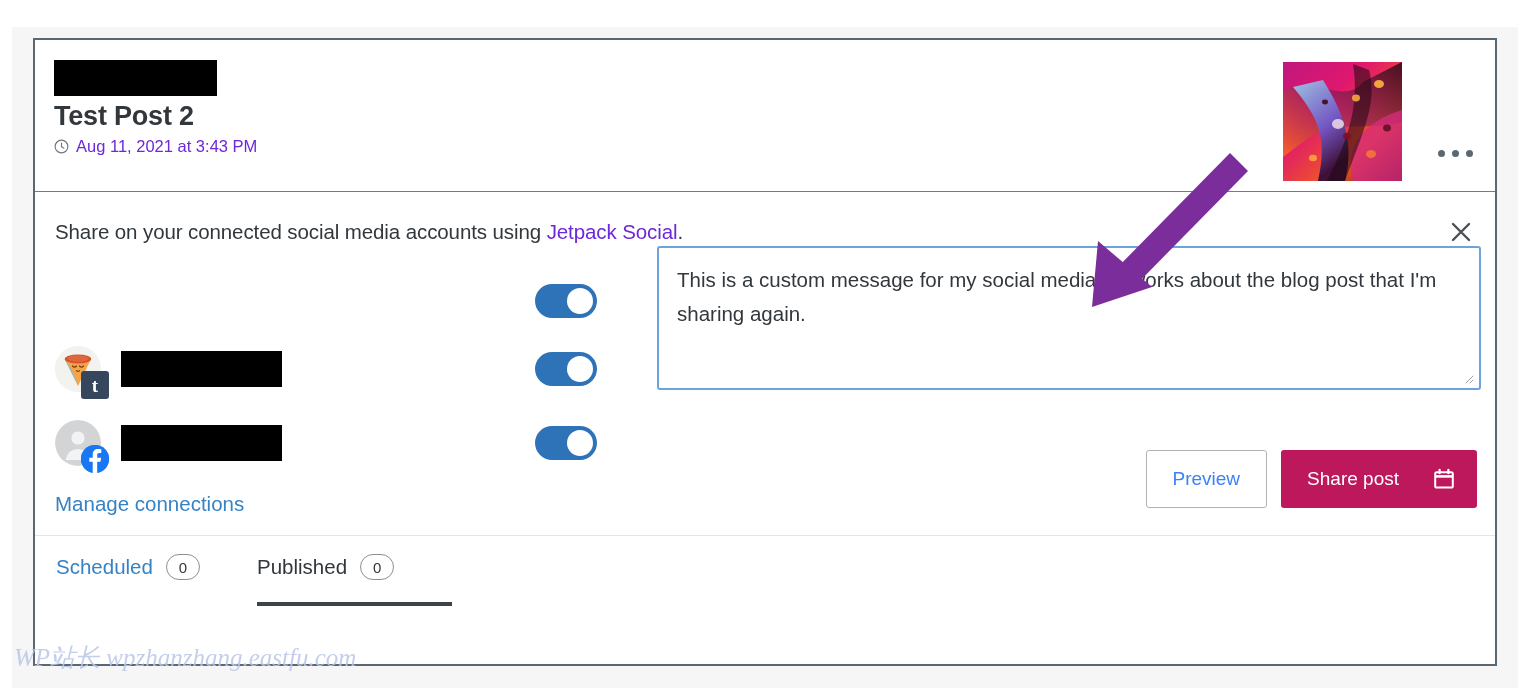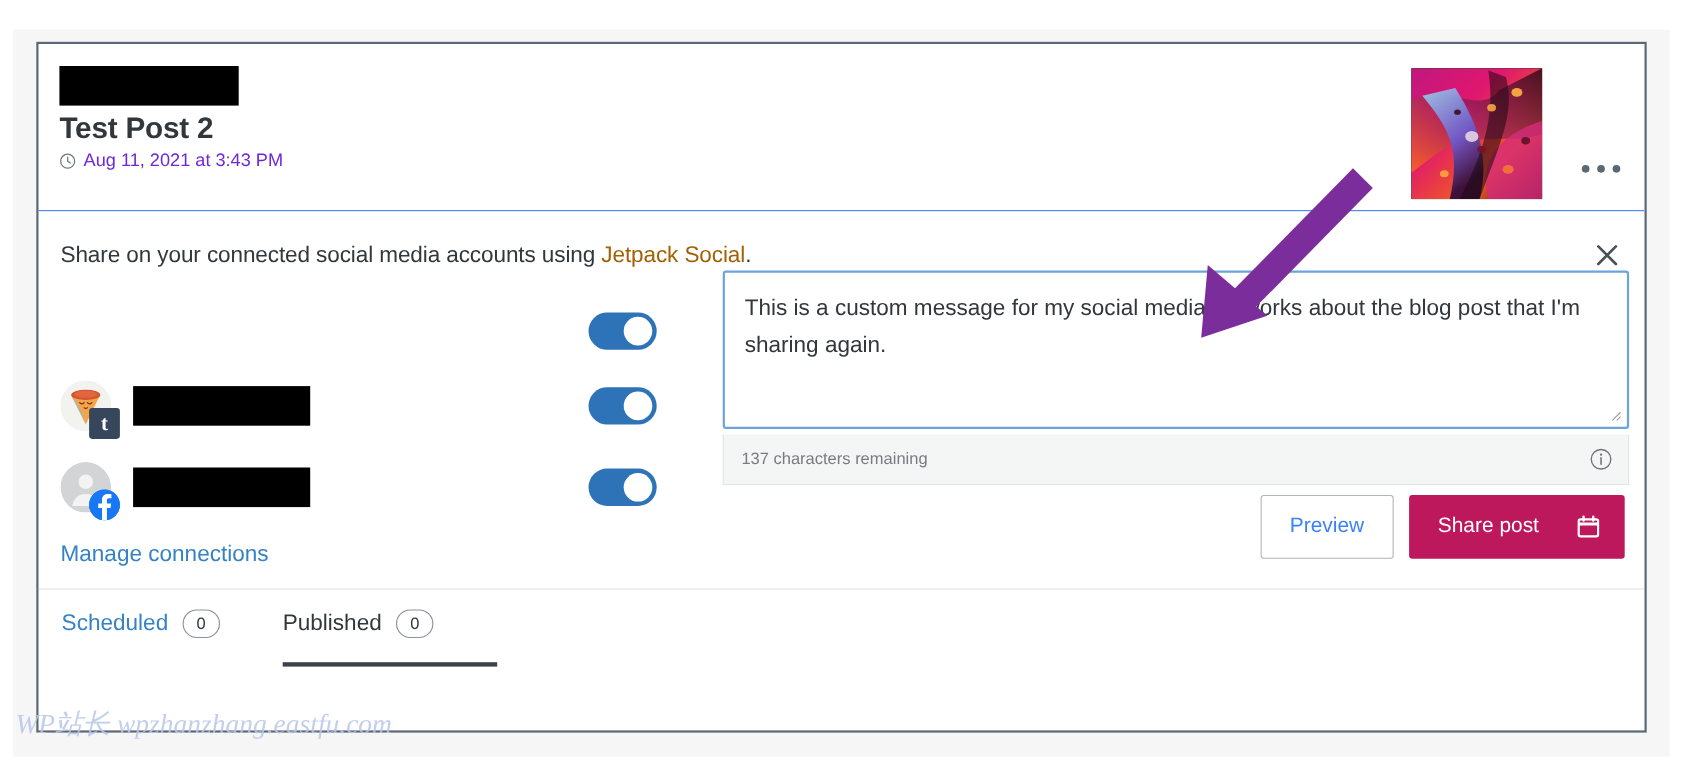--- a/index.html
+++ b/index.html
@@ -117,21 +117,21 @@
   }
   .share-intro {
     position: absolute;
     left: 20px;
     top: 28px;
     font-size: 20.5px;
     color: #32373c;
     letter-spacing: -0.1px;
   }
   .share-intro a {
-    color: #a16207;
+    color: #6d28d9;
     text-decoration: none;
   }
   .close-x {
     position: absolute;
     right: 18px;
     top: 24px;
     width: 32px;
     height: 32px;
     cursor: pointer;
   }
@@ -496,30 +496,20 @@
       <a href="#" class="manage-link" style="display:inline-block;margin-top:12px;font-size:20.5px;color:#3582c4;text-decoration:none;">Manage connections</a>
     </div>
 
     <div class="message-col">
       <textarea class="msg-textarea" placeholder="Write a message for your audience here." style="">This is a custom message for my social media networks about the blog post that I'm sharing again.</textarea>
       <span class="resize-grip">
         <svg width="12" height="12" viewBox="0 0 12 12">
           <path d="M11 4 L4 11 M11 8 L8 11" stroke="#9aa0a6" stroke-width="1" stroke-linecap="round"></path>
         </svg>
       </span>
-      <div class="char-bar">
-        <span class="char-text">137 characters remaining</span>
-        <span class="info-icon">
-          <svg width="21" height="21" viewBox="0 0 22 22">
-            <circle cx="11" cy="11" r="9.3" fill="none" stroke="#70757a" stroke-width="1.3"></circle>
-            <circle cx="11" cy="6.6" r="1.1" fill="#70757a"></circle>
-            <path d="M11 9.6 V15.8" stroke="#70757a" stroke-width="1.5" stroke-linecap="round"></path>
-          </svg>
-        </span>
-      </div>
     </div>
 
     <div class="actions">
       <button class="btn btn-preview">Preview</button>
       <button class="btn btn-share">
         <span>Share post</span>
         <span class="cal-icon">
           <svg width="22" height="22" viewBox="0 0 22 22">
             <rect x="2.2" y="4.2" width="17.6" height="15.4" rx="1.6" fill="none" stroke="#ffffff" stroke-width="2"></rect>
             <path d="M2.2 8.4 H19.8" stroke="#ffffff" stroke-width="2.6"></path>

